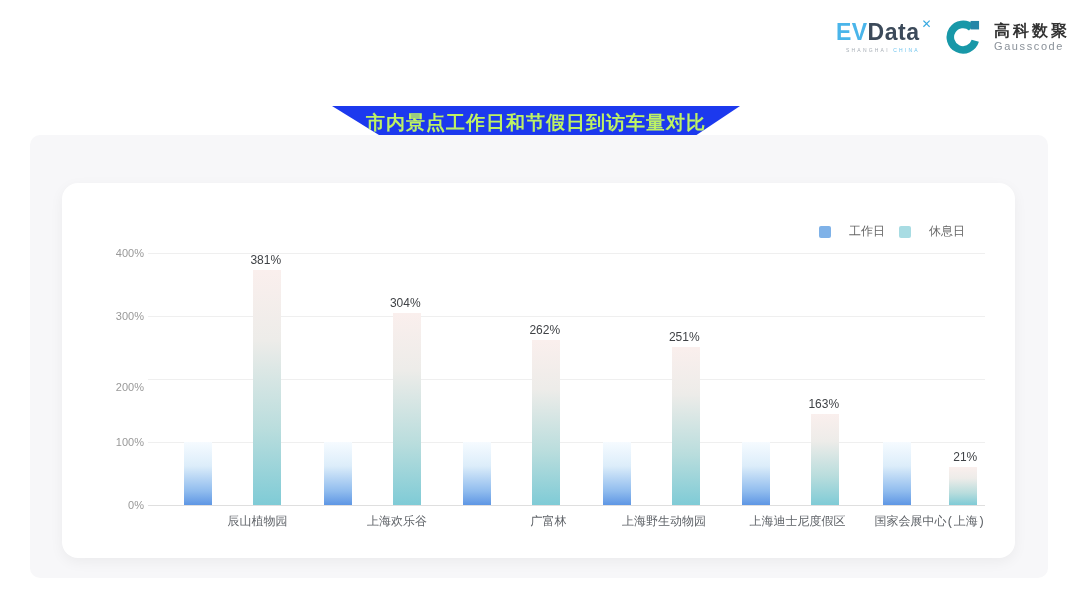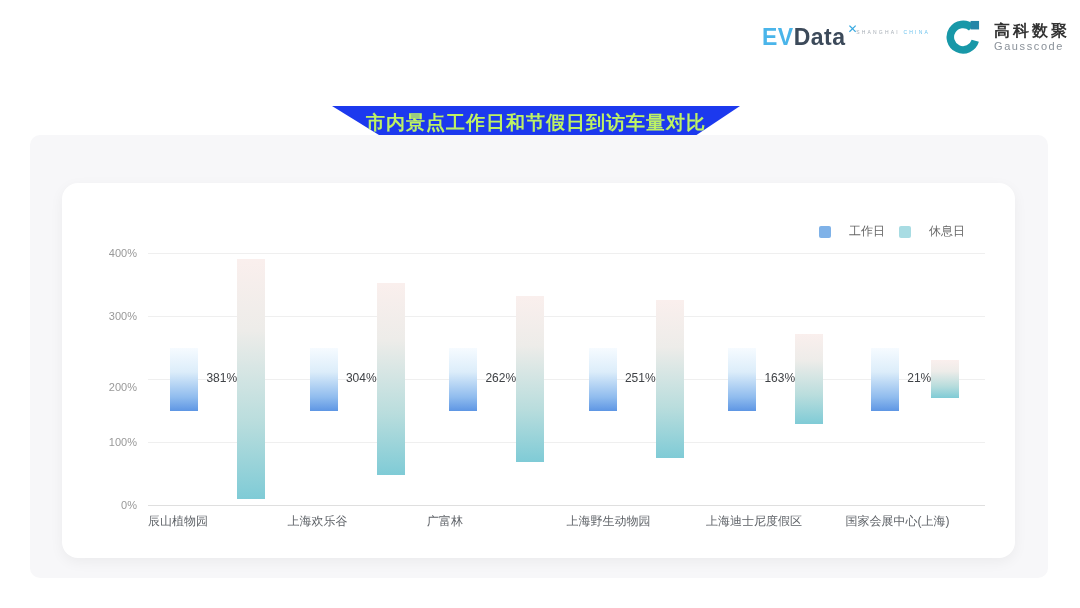--- a/index.html
+++ b/index.html
@@ -2,21 +2,21 @@
 <html><head>
 <meta charset="utf-8">
 <style>
   * { margin:0; padding:0; box-sizing:border-box; }
   html,body { width:1080px; height:608px; background:#ffffff; overflow:hidden;
               font-family:"Liberation Sans","DejaVu Sans",sans-serif; }
   .page { position:relative; width:1080px; height:608px; }
 
   
   .logos { position:absolute; top:20px; right:10px; display:flex; align-items:center; gap:16px; }
-  .evdata { display:flex; flex-direction:row; align-items:flex-start; }
+  .evdata { display:flex; flex-direction:column; align-items:center; }
   .evdata-text { font-size:23px; font-weight:bold; letter-spacing:.5px; line-height:1; }
   .evdata-text .ev { color:#4ab5ea; }
   .evdata-text .dt { color:#3c4a5a; }
   .evdata-text .mark { color:#35a8e0; font-size:12px; vertical-align:top; position:relative; top:-3px; left:2px; font-weight:bold; }
   .evdata-sub { font-size:5px; letter-spacing:2.2px; color:#a7aeb6; margin-top:3px; }
   .evdata-sub .c { color:#6fc4ee; }
   .gauss { display:flex; align-items:center; gap:14px; }
   .gmark { width:34px; height:34px; }
   .gcn { font-size:16px; font-weight:bold; color:#333; letter-spacing:3px; line-height:1.1; white-space:nowrap; }
   .gen { font-size:11px; color:#8a9199; letter-spacing:1.6px; line-height:1.1; }
@@ -33,32 +33,32 @@
   .card { position:absolute; left:32px; top:48px; width:953px; height:375px;
           background:#ffffff; border-radius:16px; box-shadow:0 4px 14px rgba(0,0,0,.05); }
 
   
   .legend { position:absolute; top:40px; right:50px; display:flex; gap:14px; }
   .legend-item { display:flex; align-items:center; gap:18px; cursor:pointer; }
   .swatch { width:12px; height:12px; border-radius:2px; display:inline-block; }
   .legend-label { font-size:12px; color:#666; }
 
   
-  .ylabel { position:absolute; left:1px; width:74px; text-align:right;
+  .ylabel { position:absolute; left:8px; width:74px; text-align:right;
             font-size:11px; color:#999; transform:translateY(-50%); }
   .chart-area { position:absolute; left:86px; top:70px; width:837px; height:252px;
                 display:flex; justify-content:space-around; align-items:flex-end; }
   .gridline { position:absolute; left:0; right:0; height:1px; background:#efefef; }
   .gridline.axis { background:#dfdfdf; }
   .xlabels { position:absolute; left:86px; top:330px; width:837px; display:flex; }
-  .xcell { flex:1; text-align:left; font-size:12px; color:#5f6368; }
+  .xcell { flex:1; text-align:right; font-size:12px; color:#5f6368;font-family:Liberation Mono, monospace; }
 
   
   .group { flex:1; height:100%; display:flex; align-items:flex-end; justify-content:center; gap:8px; position:relative; z-index:1; }
-  .pair { display:flex; flex-direction:row; align-items:center; justify-content:flex-end; height:100%; }
+  .pair { display:flex; flex-direction:column; align-items:flex-end; justify-content:flex-end; height:100%;margin-left:30px; }
   .bar { width:28px; }
   .bar.s0 { background:linear-gradient(180deg,#f6fbff 0%,#dcedfa 38%,#90bcee 78%,#5e96e4 100%); }
   .bar.s1 { background:linear-gradient(180deg,#faefed 0%,#edece9 30%,#b9dddd 68%,#7fcbd6 100%); }
   .val-label { font-size:12px; color:#3f4246; margin-bottom:3px; white-space:nowrap; }
 </style>
 </head>
 <body>
 
 <div class="page">
 

